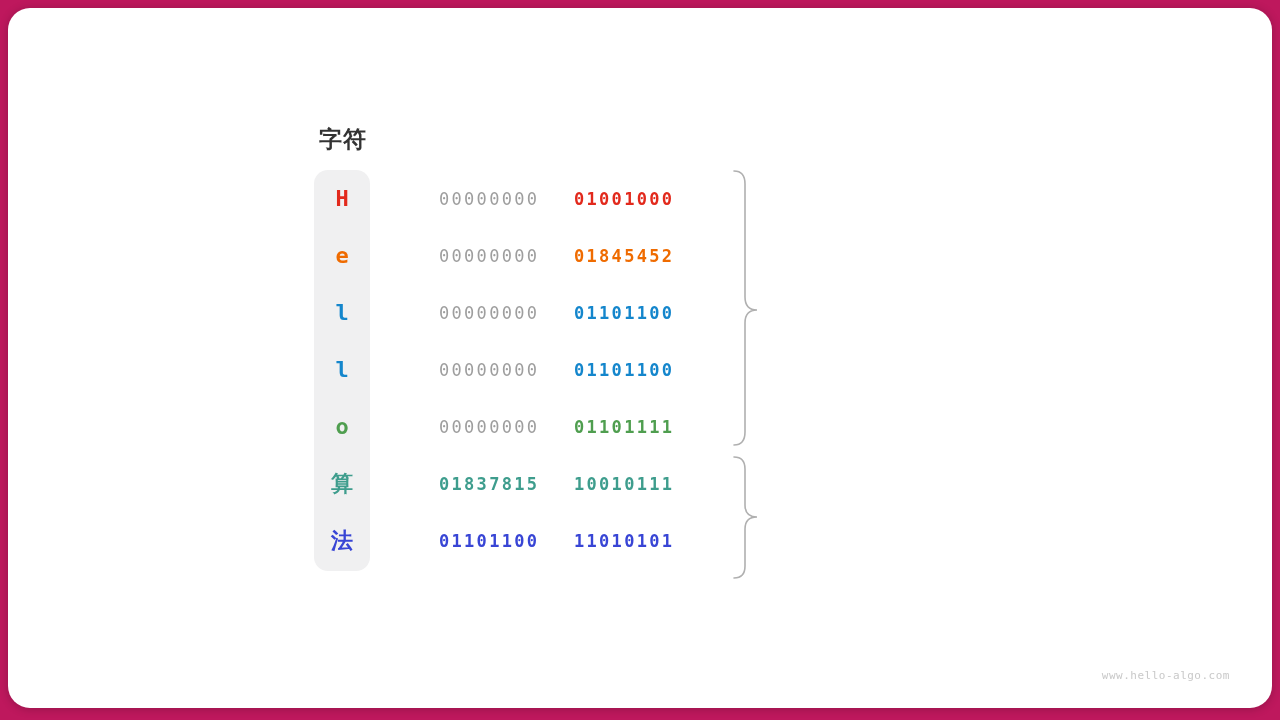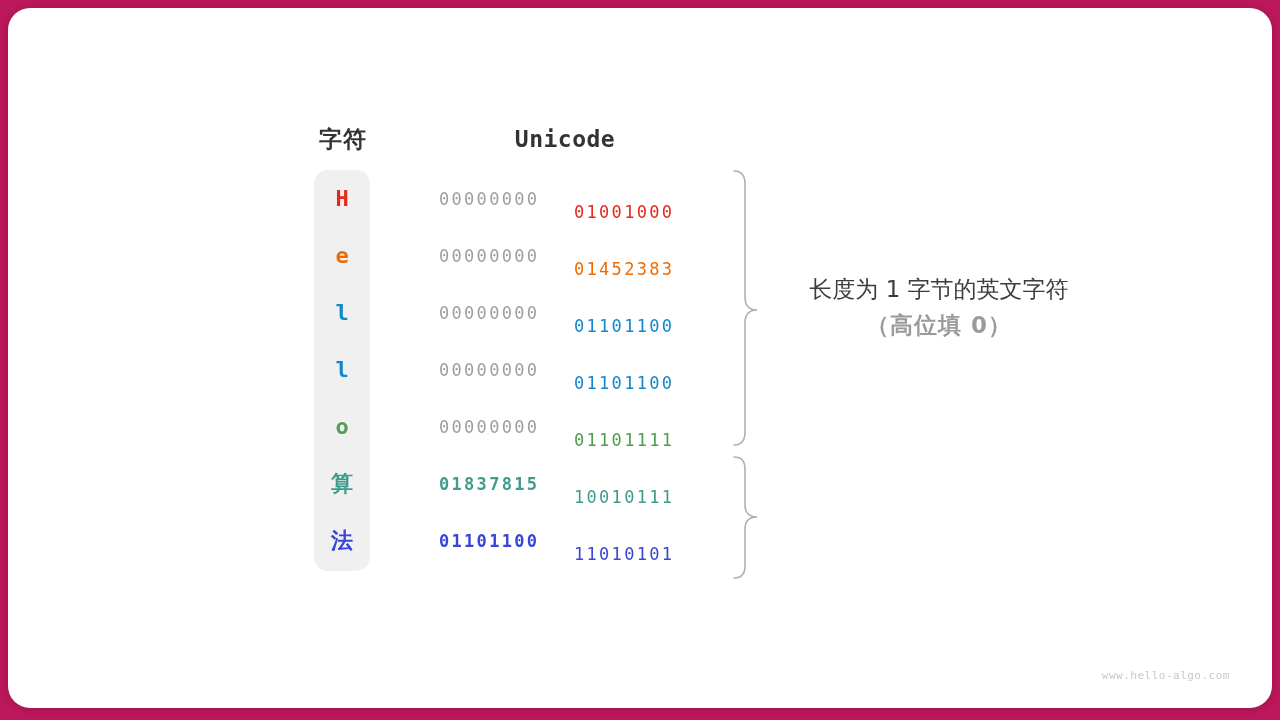--- a/index.html
+++ b/index.html
@@ -35,21 +35,21 @@
   .cell-char {
     position: absolute; left: 306px; width: 56px; text-align: center;
     font-family: "DejaVu Sans Mono", "Liberation Mono", monospace;
     font-weight: bold; font-size: 22px; line-height: 30px;
   }
   .bin {
     position: absolute; font-family: "DejaVu Sans Mono", "Liberation Mono", monospace;
     font-size: 17px; line-height: 30px; letter-spacing: 2.3px; white-space: pre;
   }
   .bin-high { left: 431px; }
-  .bin-low  { left: 566px; font-weight: normal; margin-top: 13px; }
+  .bin-low  { left: 566px; font-weight: bold; }
   .bin-high.bold { font-weight: bold; }
 
   
   .braces-svg { position: absolute; left: 715px; top: 150px; }
 
   
   .annotation {
     position: absolute; left: 765px; width: 332px; text-align: center;
     font-size: 23px; color: #3d3d3d; line-height: 31px;
   }
@@ -66,33 +66,32 @@
     font-size: 11px; color: #c9c9c9; letter-spacing: 0.5px;
   }
 </style>
 </head>
 <body>
 
 <div class="canvas">
   <div class="card">
 
     <div class="hdr hdr-char">字符</div>
-    <div class="hdr hdr-unicode">Unicode</div>
 
     <div class="char-col-bg"></div>
 
     <div class="row" style="top:176px">
       <span class="cell-char" style="color: rgb(226, 41, 28);">H</span>
       <span class="bin bin-high" style="color: rgb(158, 158, 158);">00000000</span>
       <span class="bin bin-low" style="color: rgb(226, 41, 28);">01001000</span>
     </div>
     <div class="row" style="top:233px">
       <span class="cell-char" style="color: rgb(239, 107, 0);">e</span>
       <span class="bin bin-high" style="color: rgb(158, 158, 158);">00000000</span>
-      <span class="bin bin-low" style="color: rgb(239, 107, 0);">01452383</span>
+      <span class="bin bin-low" style="color: rgb(239, 107, 0);">01845452</span>
     </div>
     <div class="row" style="top:290px">
       <span class="cell-char" style="color: rgb(20, 134, 204);">l</span>
       <span class="bin bin-high" style="color: rgb(158, 158, 158);">00000000</span>
       <span class="bin bin-low" style="color: rgb(20, 134, 204);">01101100</span>
     </div>
     <div class="row" style="top:347px">
       <span class="cell-char" style="color: rgb(20, 134, 204);">l</span>
       <span class="bin bin-high" style="color: rgb(158, 158, 158);">00000000</span>
       <span class="bin bin-low" style="color: rgb(20, 134, 204);">01101100</span>
@@ -111,21 +110,17 @@
       <span class="cell-char" style="color: rgb(56, 69, 213);">法</span>
       <span class="bin bin-high bold" style="color: rgb(56, 69, 213);">01101100</span>
       <span class="bin bin-low" style="color: rgb(56, 69, 213);">11010101</span>
     </div>
 
     <svg class="braces-svg" width="60" height="430" viewBox="0 0 60 430">
       <path d="M 11,13 Q 22,13 22,26 L 22,139 Q 22,152 34,152 Q 22,152 22,165 L 22,274 Q 22,287 11,287" fill="none" stroke="#b0b0b0" stroke-width="1.6" stroke-linecap="round"></path>
       <path d="M 11,299 Q 22,299 22,311 L 22,347 Q 22,359 34,359 Q 22,359 22,371 L 22,408 Q 22,420 11,420" fill="none" stroke="#b0b0b0" stroke-width="1.6" stroke-linecap="round"></path>
     </svg>
 
-    <div class="annotation ann-english">
-      <div>长度为 1 字节的英文字符</div>
-      <div class="muted-line">（高位填 0）</div>
-    </div>
 
     <div class="watermark">www.hello-algo.com</div>
 
   </div>
 </div>
 
 </body></html>

